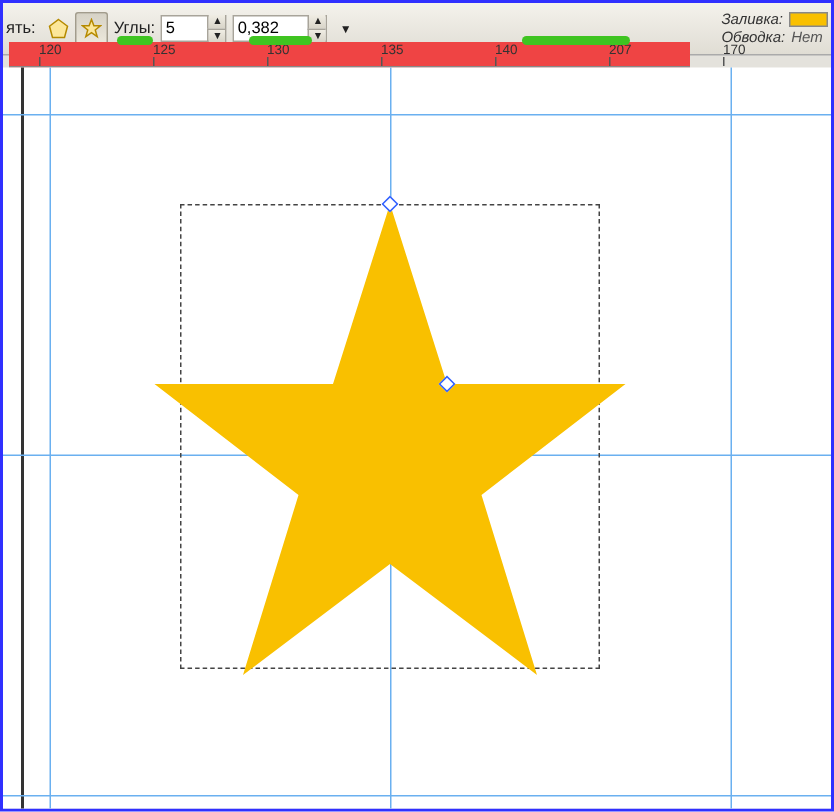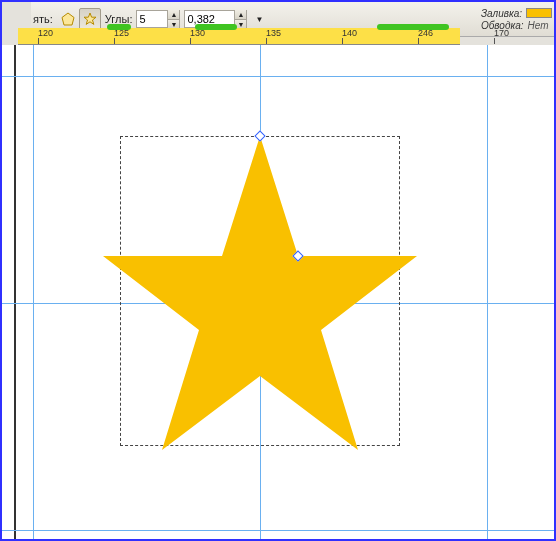--- a/index.html
+++ b/index.html
@@ -21,21 +21,20 @@
     display: flex;
     align-items: center;
     height: 26px;
     background: linear-gradient(#f4f2ec, #e0ddd4);
     border-bottom: 1px solid #aaa;
     padding: 17px 2px;
     gap: 4px;
     font-size: 11px;
     color: #222;
     position: relative;
-    margin-left: 29px;
   }
   .tb-label { white-space: nowrap; }
   .tb-btn {
     width: 22px; height: 22px;
     display: flex; align-items: center; justify-content: center;
     border: 1px solid transparent;
     border-radius: 2px;
   }
   .tb-btn.pressed {
     background: linear-gradient(#d6d2c6, #ece8dc);
@@ -92,23 +91,23 @@
     background: #3fc421;
     border-radius: 3px;
     z-index: 5;
   }
   .u1 { top: 22px; left: 76px; width: 24px; }
   .u2 { top: 22px; left: 164px; width: 42px; }
   .u3 { top: 22px; left: 346px; width: 72px; }
 
   .ruler-h {
     position: absolute;
-    top: 26px; left: 16px; right: 94px;
+    top: 26px; left: 4px; right: 94px;
     height: 17px;
-    background: #fde047;
+    background: #ef4444;
     border-bottom: 1px solid #888;
   }
   .ruler-h .tick {
     position: absolute;
     top: 0;
     font-size: 9px;
     color: #333;
   }
   .ruler-h .tick::after {
     content: "";
@@ -196,21 +195,21 @@
     <div class="underline-green u2"></div>
     <div class="underline-green u3"></div>
   </div>
 
   <div class="ruler-h">
     <div class="tick" style="left:20px">120</div>
     <div class="tick" style="left:96px">125</div>
     <div class="tick" style="left:172px">130</div>
     <div class="tick" style="left:248px">135</div>
     <div class="tick" style="left:324px">140</div>
-    <div class="tick" style="left:400px">246</div>
+    <div class="tick" style="left:400px">207</div>
     <div class="tick" style="left:476px">170</div>
   </div>
 
   <div class="canvas">
     <div class="page-edge-v" style="left:12px"></div>
     <div class="guide-v" style="left:31px"></div>
     <div class="guide-v" style="left:258px"></div>
     <div class="guide-v" style="left:485px"></div>
     <div class="guide-h" style="top:31px"></div>
     <div class="guide-h" style="top:258px"></div>

